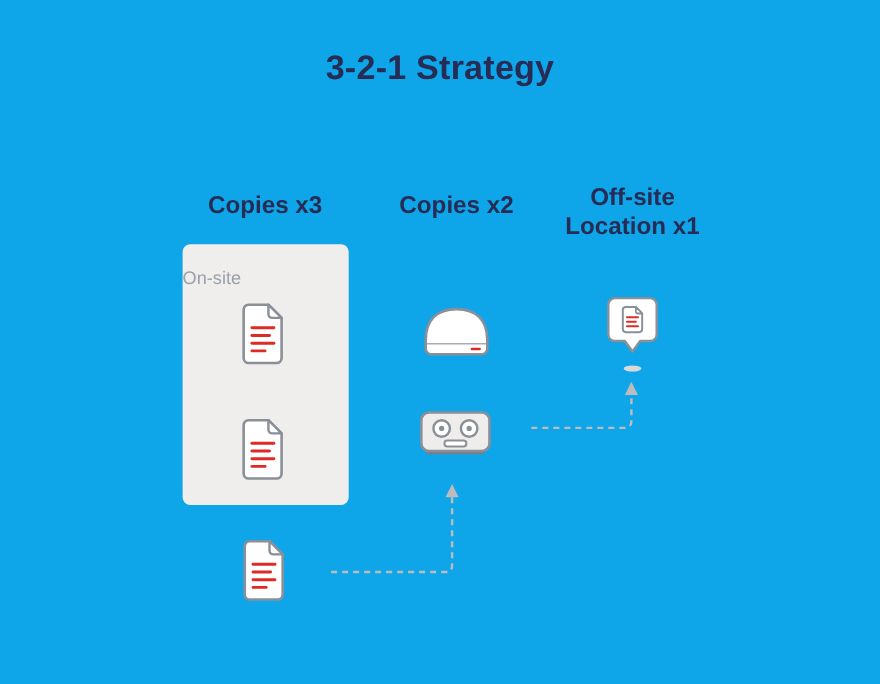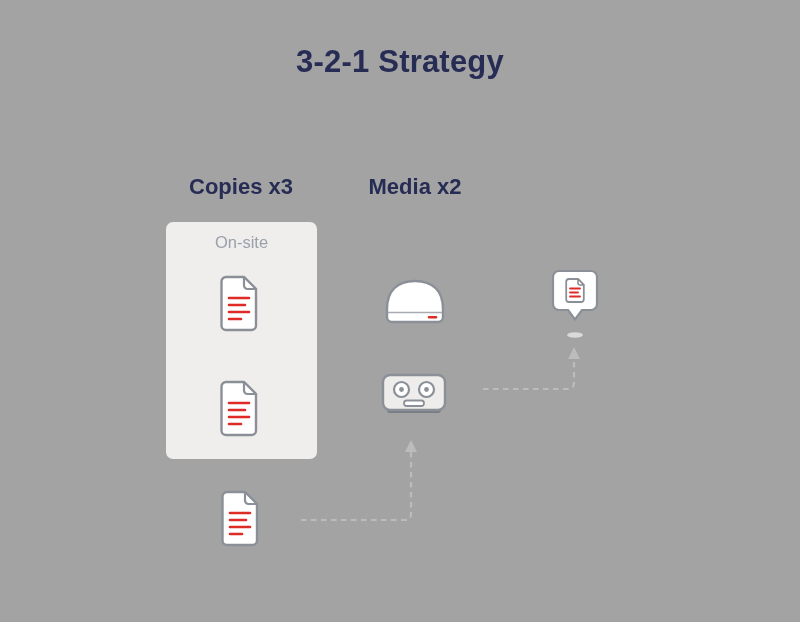--- a/index.html
+++ b/index.html
@@ -1,37 +1,37 @@
 <!DOCTYPE html>
 <html><head>
 <meta charset="utf-8">
 <style>
   html,body{margin:0;padding:0;background:#ffffff;}
   .canvas{
-    position:relative;width:800px;height:622px;background:#a3a3a3;
+    position:relative;width:800px;height:622px;background:#0ea5e9;
     font-family:"Liberation Sans", sans-serif;overflow:hidden;
   }
   .title{
     position:absolute;top:44px;left:0;width:800px;margin:0;
     text-align:center;font-size:31px;font-weight:800;color:#272c55;
     letter-spacing:0.2px;
   }
   .col-header{
     position:absolute;text-align:center;font-size:22px;font-weight:700;
     color:#272c55;line-height:27px;
   }
   .header-copies{left:165px;top:173px;width:152px;}
   .header-media{left:340px;top:173px;width:150px;}
   .header-offsite{left:495px;top:165px;width:160px;}
   .onsite-panel{
     position:absolute;left:166px;top:222px;width:151px;height:237px;
     background:#f0eeec;border-radius:7px;
   }
   .onsite-label{
-    margin-top:11px;text-align:center;font-size:16.5px;font-weight:400;
+    margin-top:22px;text-align:left;font-size:16.5px;font-weight:400;
     color:#9aa1ab;
   }
   .icon{position:absolute;line-height:0;}
   .doc1{left:217px;top:275px;}
   .doc2{left:217px;top:380px;}
   .doc3{left:218px;top:490px;}
   .drive{left:382px;top:276px;}
   .tape{left:380px;top:371px;}
   .pin{left:549px;top:268px;}
   .arrows{position:absolute;left:0;top:0;pointer-events:none;}
@@ -39,21 +39,25 @@
   .ahead{fill:#bcbcbc;stroke:none;}
 </style>
 </head>
 <body>
 
 <div class="canvas">
 
   <h1 class="title">3-2-1 Strategy</h1>
 
   <div class="col-header header-copies">Copies x3</div>
-  <div class="col-header header-media">Media x2</div>
+  <div class="col-header header-media">Copies x2</div>
+  <div class="col-header header-offsite">
+    <div>Off-site</div>
+    <div>Location x1</div>
+  </div>
 
   <div class="onsite-panel">
     <div class="onsite-label">On-site</div>
   </div>
 
   <svg class="arrows" width="800" height="622" viewBox="0 0 800 622" aria-hidden="true">
     <path class="dash" d="M301 520 H405 Q411 520 411 514 V451"></path>
     <path class="ahead" d="M405 452 L417 452 L411 440 Z"></path>
     <path class="dash" d="M483 389 H568 Q574 389 574 383 V358"></path>
     <path class="ahead" d="M568 359 L580 359 L574 347 Z"></path>

